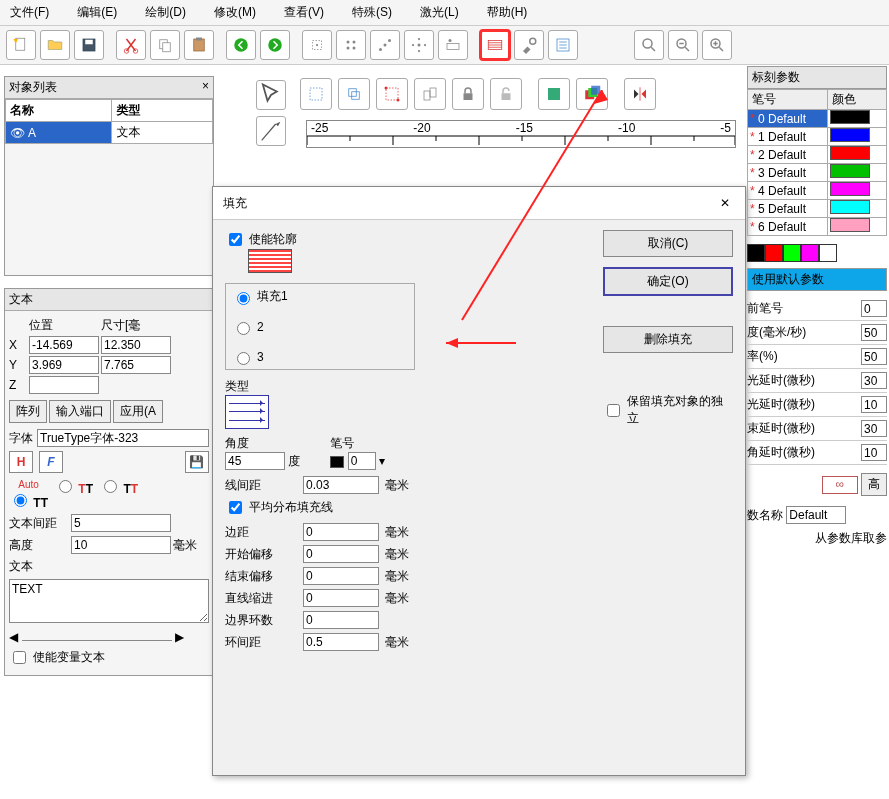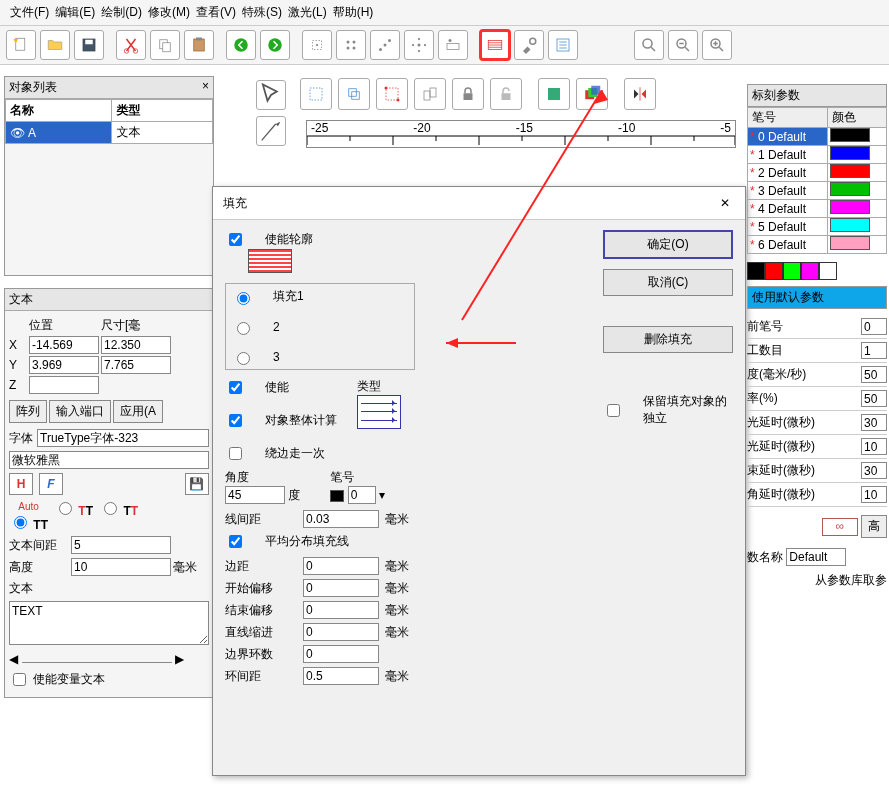--- a/index.html
+++ b/index.html
@@ -1,17 +1,17 @@
 <!DOCTYPE html>
 <html><head>
 <meta charset="utf-8">
 <style>
   * { box-sizing: border-box; font-family: "Microsoft YaHei", SimSun, Arial, sans-serif; font-size: 12px; }
   body { margin:0; padding:0; background:#fff; width:889px; height:799px; overflow:hidden; position:relative; }
-  .menubar { display:flex; gap:6px; padding:4px 10px; border-bottom:1px solid #ccc; background:#f5f5f5;}
+  .menubar { display:flex; gap:28px; padding:4px 10px; border-bottom:1px solid #ccc; background:#f5f5f5;}
   .menubar span{ cursor:default;}
   .toolbar1 { display:flex; gap:2px; padding:4px 6px; border-bottom:1px solid #ccc; background:#f5f5f5; align-items:center;}
   .tb-btn { width:30px; height:30px; border:1px solid #aaa; border-radius:3px; background:#fff; display:flex; align-items:center; justify-content:center; margin-right:2px;}
   .tb-btn svg{width:18px;height:18px;}
   .tb-sep{ width:6px;}
   .hatch-hl{ outline:3px solid #ff3030; outline-offset:-2px;}
   .left-panel{ position:absolute; left:4px; top:76px; width:210px; border:1px solid #999; background:#f5f5f5;}
   .panel-title{ background:#e6e6e6; border-bottom:1px solid #aaa; padding:2px 4px; display:flex; justify-content:space-between;}
   .obj-table{ width:100%; border-collapse:collapse;padding-left:32px;}
   .obj-table th, .obj-table td{ border:1px solid #aaa; padding:2px 4px; text-align:left; background:#fff;}
@@ -33,21 +33,21 @@
   .chk{display:flex; align-items:center; gap:4px; padding:2px 4px;}
 
   .tool-col{ position:absolute; left:256px; top:80px; display:flex; flex-direction:column; gap:6px;}
   .tool-col .tc{width:30px;height:30px;border:1px solid #aaa;border-radius:3px;background:#fff;display:flex;align-items:center;justify-content:center;}
 
   .toolbar2{ position:absolute; left:300px; top:78px; display:flex; gap:4px; align-items:center;}
   .toolbar2 .tb-btn{width:32px;height:32px;}
   .ruler{ position:absolute; left:306px; top:120px; width:430px; height:28px; border:1px solid #888; background:#fff;}
   .ruler .tick-labels{display:flex; justify-content:space-between; padding:0 4px; font-size:10px;}
 
-  .right-panel{ position:absolute; right:2px; top:84px; width:140px; }
+  .right-panel{ position:absolute; right:2px; top:66px; width:140px; }
   .right-panel .panel-title{border:1px solid #999;}
   .pen-table{width:100%; border-collapse:collapse;}
   .pen-table th{border:1px solid #aaa;background:#eee;padding:1px 4px;text-align:left;font-weight:normal;}
   .pen-table td{border:1px solid #aaa;padding:0 2px;height:18px;}
   .pen-table td.sel{background:#2a66c8;color:#fff;}
   .sw{width:40px;height:14px;display:inline-block;border:1px solid #555;}
 
   .color-strip{display:flex;margin-top:8px;}
   .color-strip div{width:18px;height:18px;border:1px solid #333;}
 
@@ -55,21 +55,21 @@
   .params-list .pr{display:flex;justify-content:space-between;border-bottom:1px solid #ccc;padding:3px 0;}
   .params-list .pr input{width:26px;border:1px solid #888;text-align:left;padding:0 2px;}
   .param-title{border:1px solid #999; padding:2px 4px; margin-top:6px; background:#0ea5e9;}
   .btn-small{border:1px solid #888;background:#eee;padding:2px 6px;}
 
   
   .dialog{ position:absolute; left:212px; top:186px; width:534px; height:590px; border:1px solid #888; background:#f0f0f0; box-shadow:2px 2px 6px rgba(0,0,0,.3);}
   .dlg-title{display:flex;justify-content:space-between;align-items:center;padding:6px 10px;background:#fff;border-bottom:1px solid #ccc;}
   .dlg-close{width:20px;height:20px;display:flex;align-items:center;justify-content:center;cursor:default;}
   .dlg-body{position:relative;padding:10px 12px;}
-  .dlg-body label{display:flex;align-items:center;gap:20px;}
+  .dlg-body label{display:flex;align-items:center;gap:4px;}
   .dlg-body input[type=text]{border:1px solid #888;padding:1px 2px;}
   .dlg-btn{border:1px solid #888;background:#e6e6e6;padding:4px 14px;min-width:80px;}
   .hatch-preview{width:44px;height:24px;border:1px solid #555;background:repeating-linear-gradient(0deg,#f44,#f44 2px,#fff 2px,#fff 4px);}
   .type-preview{width:44px;height:34px;border:1px solid #33a;background:#fff;display:flex;flex-direction:column;justify-content:space-around;padding:3px;}
   .type-preview div{height:1px;background:#33a;position:relative;}
   .type-preview div:after{content:"";position:absolute;right:-1px;top:-3px;border:3px solid transparent;border-left-color:#33a;}
   .rgrid{display:grid; grid-template-columns:72px 76px 40px; gap:4px 6px; align-items:center; margin-top:6px;}
   .rgrid input[type=text]{width:100%;}
 
   
@@ -264,23 +264,20 @@
   </div>
   <div class="row-btns">
     <button>阵列</button>
     <button>输入端口</button>
     <button>应用(A</button>
   </div>
   <div class="fontrow">
     <span>字体</span>
     <input type="text" value="TrueType字体-323" style="">
   </div>
-  <div class="fontrow">
-      <input type="text" value="微软雅黑" style="">
-    </div>
   <div class="iconrow">
     <div class="mini" style="color:#d33;font-weight:bold;">H</div>
     <div class="mini" style="color:#36c;font-style:italic;font-weight:bold;">F</div>
     <div style="flex:1"></div>
     <div class="mini">💾</div>
   </div>
   <div class="iconrow" style="">
     <label style="text-align:center;"><span style="color:#d33;font-size:10px;">Auto</span><br><input type="radio" checked="" style=""> <span style="font-weight:bold">TT</span></label>
     <label><input type="radio" style=""> <span style="font-weight:bold;color:#d33">T</span><span style="font-weight:bold">T</span></label>
     <label><input type="radio" style=""> <span style="font-weight:bold">T</span><span style="font-weight:bold;color:#d33">T</span></label>
@@ -426,34 +423,20 @@
           &nbsp;&nbsp;<label>
               <input type="radio" style=""> 
               <span>2</span>
             </label>
           &nbsp;&nbsp;<label>
               <input type="radio" style=""> 
               <span>3</span>
             </label>
         </div>
         <div style="display:flex;gap:20px;margin-top:8px;">
-          <div>
-            <label>
-                <input type="checkbox" checked="" style="">
-                <span>使能</span>
-              </label><br>
-            <label>
-                <input type="checkbox" checked="" style="">
-                <span>对象整体计算</span>
-              </label><br>
-            <label>
-                <input type="checkbox" style="">
-                <span>绕边走一次</span>
-              </label>
-          </div>
           <div>
             <div>类型</div>
             <div class="type-preview">
                 <div></div>
                 <div></div>
                 <div></div>
               </div>
           </div>
         </div>
         <div style="display:flex;gap:30px;margin-top:6px;">
@@ -492,22 +475,22 @@
           <span>毫米</span>
           <span>边界环数</span>
           <input type="text" value="0" style="">
           <span></span>
           <span>环间距</span>
           <input type="text" value="0.5" style="">
           <span>毫米</span>
         </div>
       </div>
       <div style="width:130px;display:flex;flex-direction:column;gap:10px;">
+        <button class="dlg-btn">取消(C)</button>
         <button class="dlg-btn" style="border:2px solid #44a">确定(O)</button>
-        <button class="dlg-btn">取消(C)</button>
         <button class="dlg-btn" style="margin-top:20px">删除填充</button>
         <label style="margin-top:30px">
             <input type="checkbox" style="">
             <span>保留填充对象的独立</span>
           </label>
       </div>
     </div>
   </div>
 </div>
 
@@ -569,24 +552,20 @@
       <div style="background:#f0f"></div>
       <div style="background:#fff"></div>
   </div>
   <div class="param-title">使用默认参数</div>
   <div class="params-list" id="param-rows">
       <div class="pr">
         <span>前笔号</span>
         <input type="text" value="0" style="">
       </div>
       <div class="pr">
-        <span>工数目</span>
-        <input type="text" value="1" style="">
-      </div>
-      <div class="pr">
         <span>度(毫米/秒)</span>
         <input type="text" value="50" style="">
       </div>
       <div class="pr">
         <span>率(%)</span>
         <input type="text" value="50" style="">
       </div>
       <div class="pr">
         <span>光延时(微秒)</span>
         <input type="text" value="30" style="">

